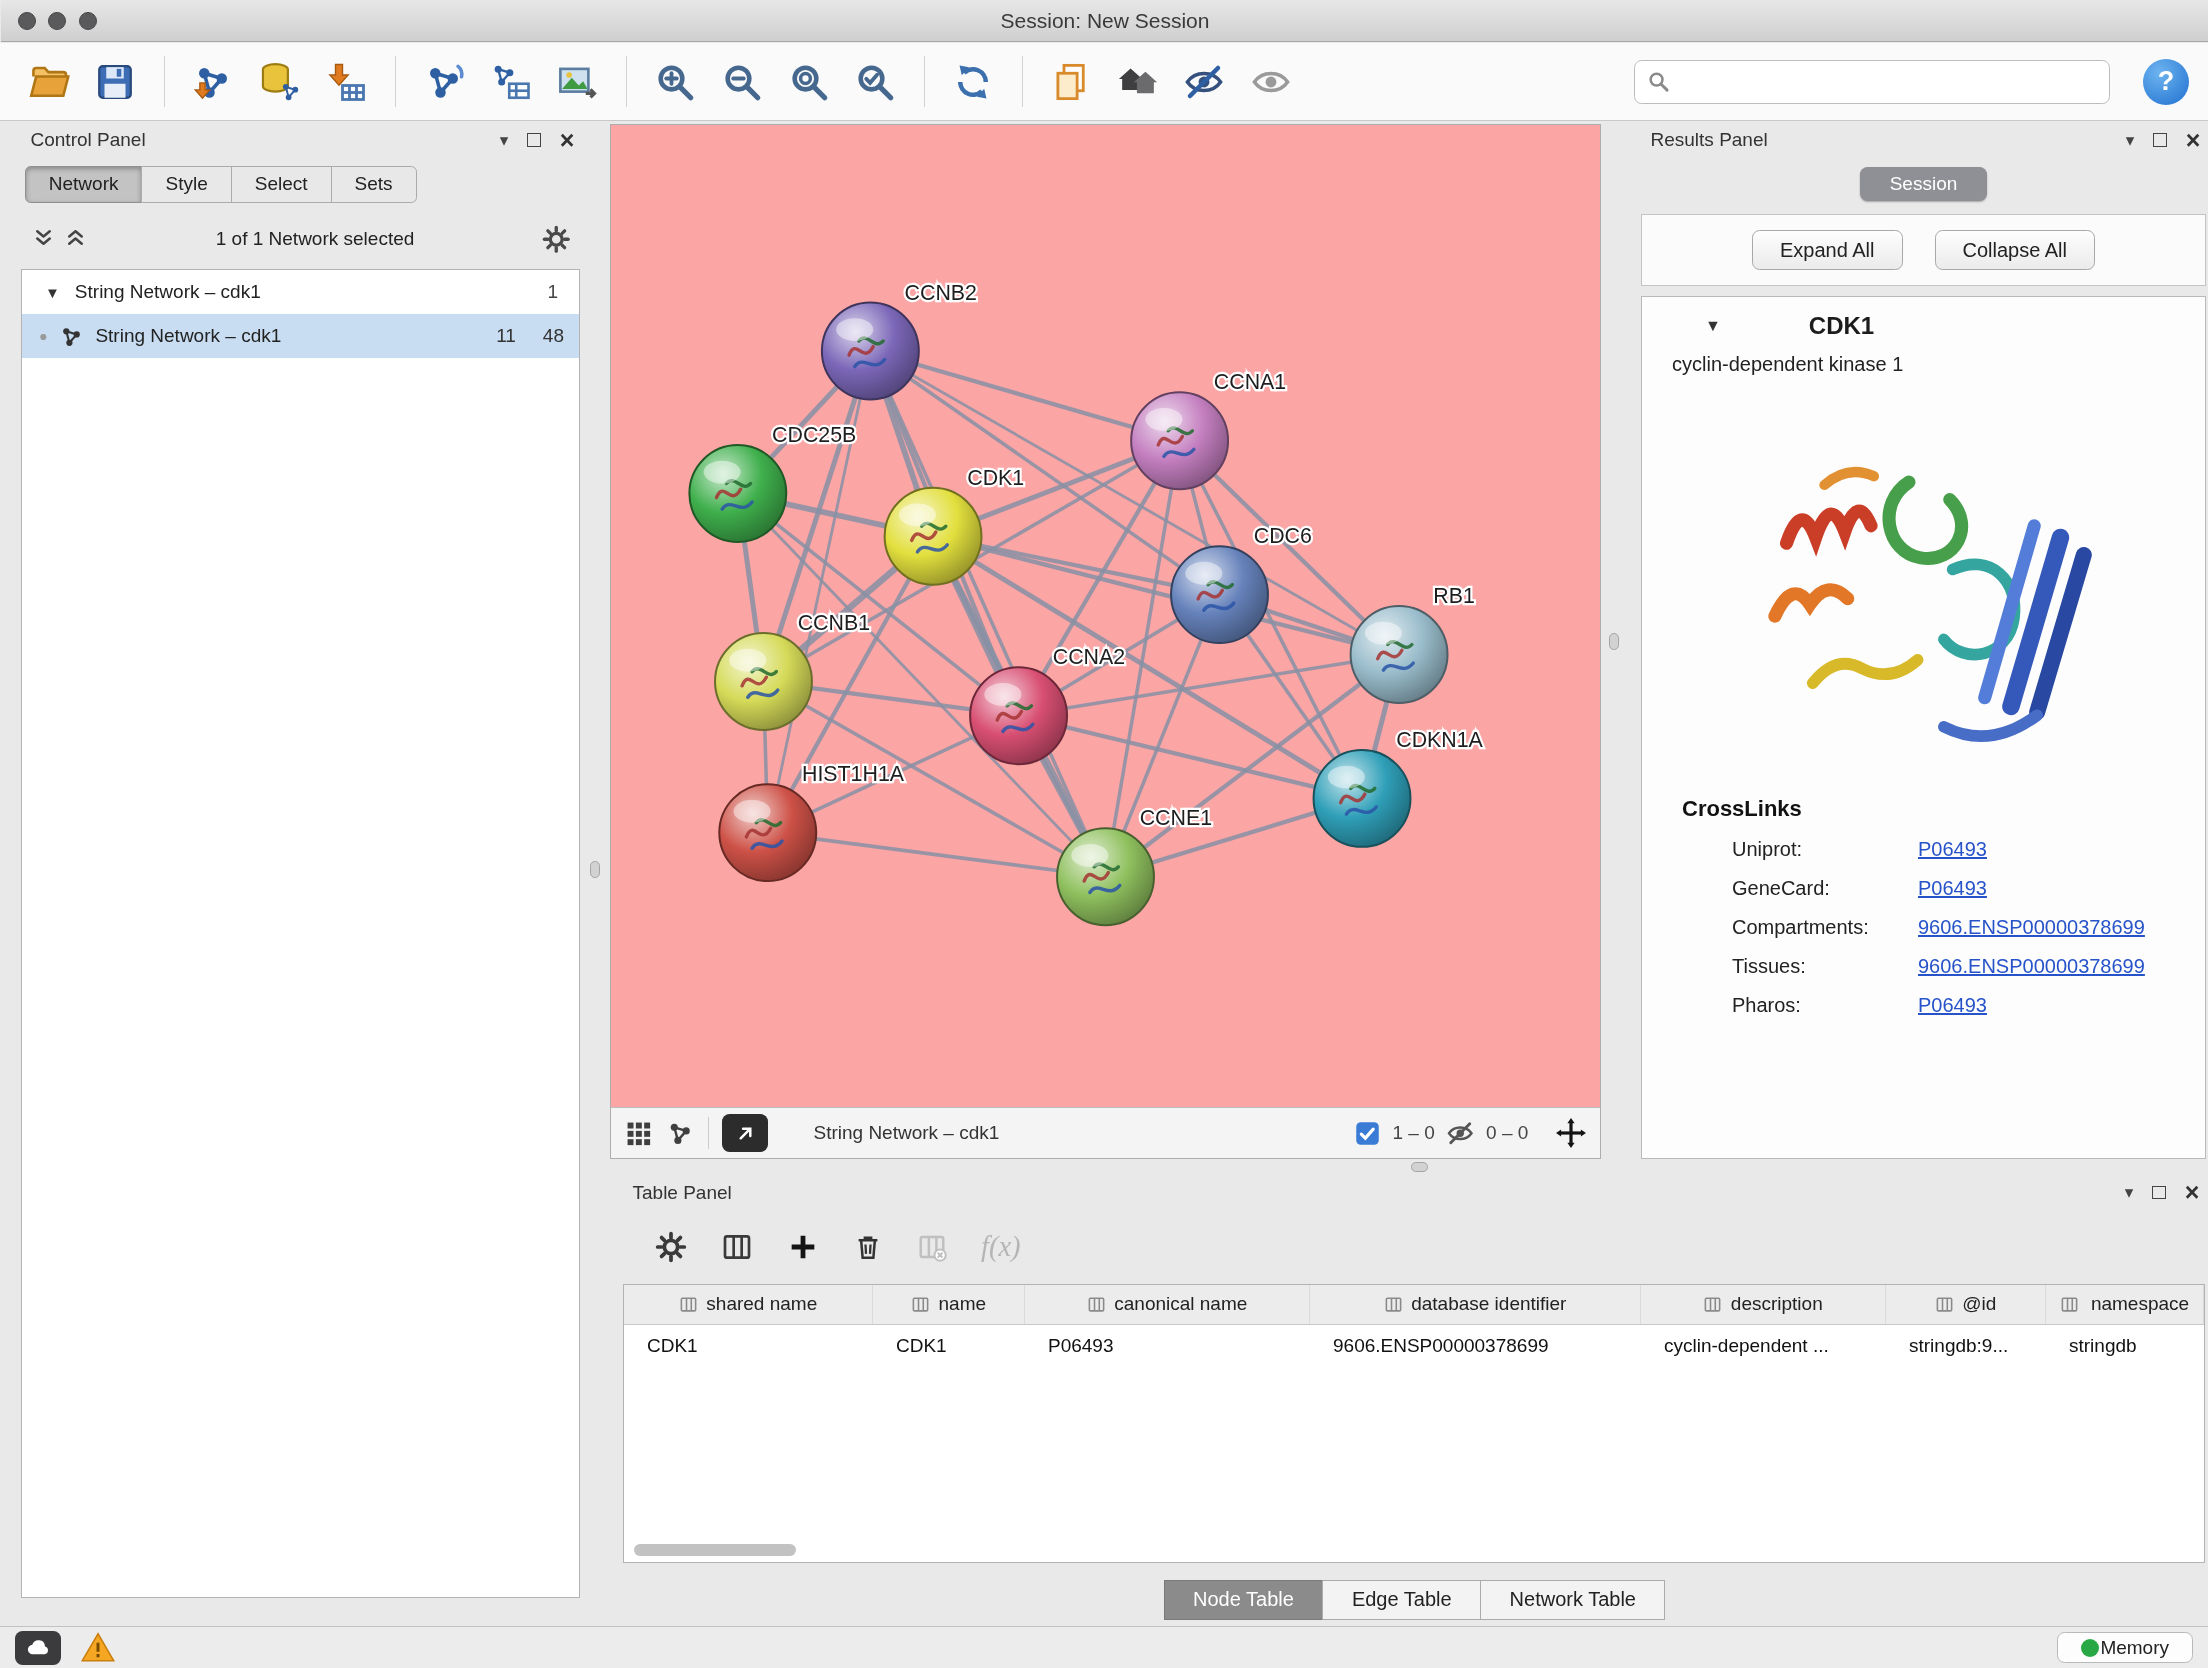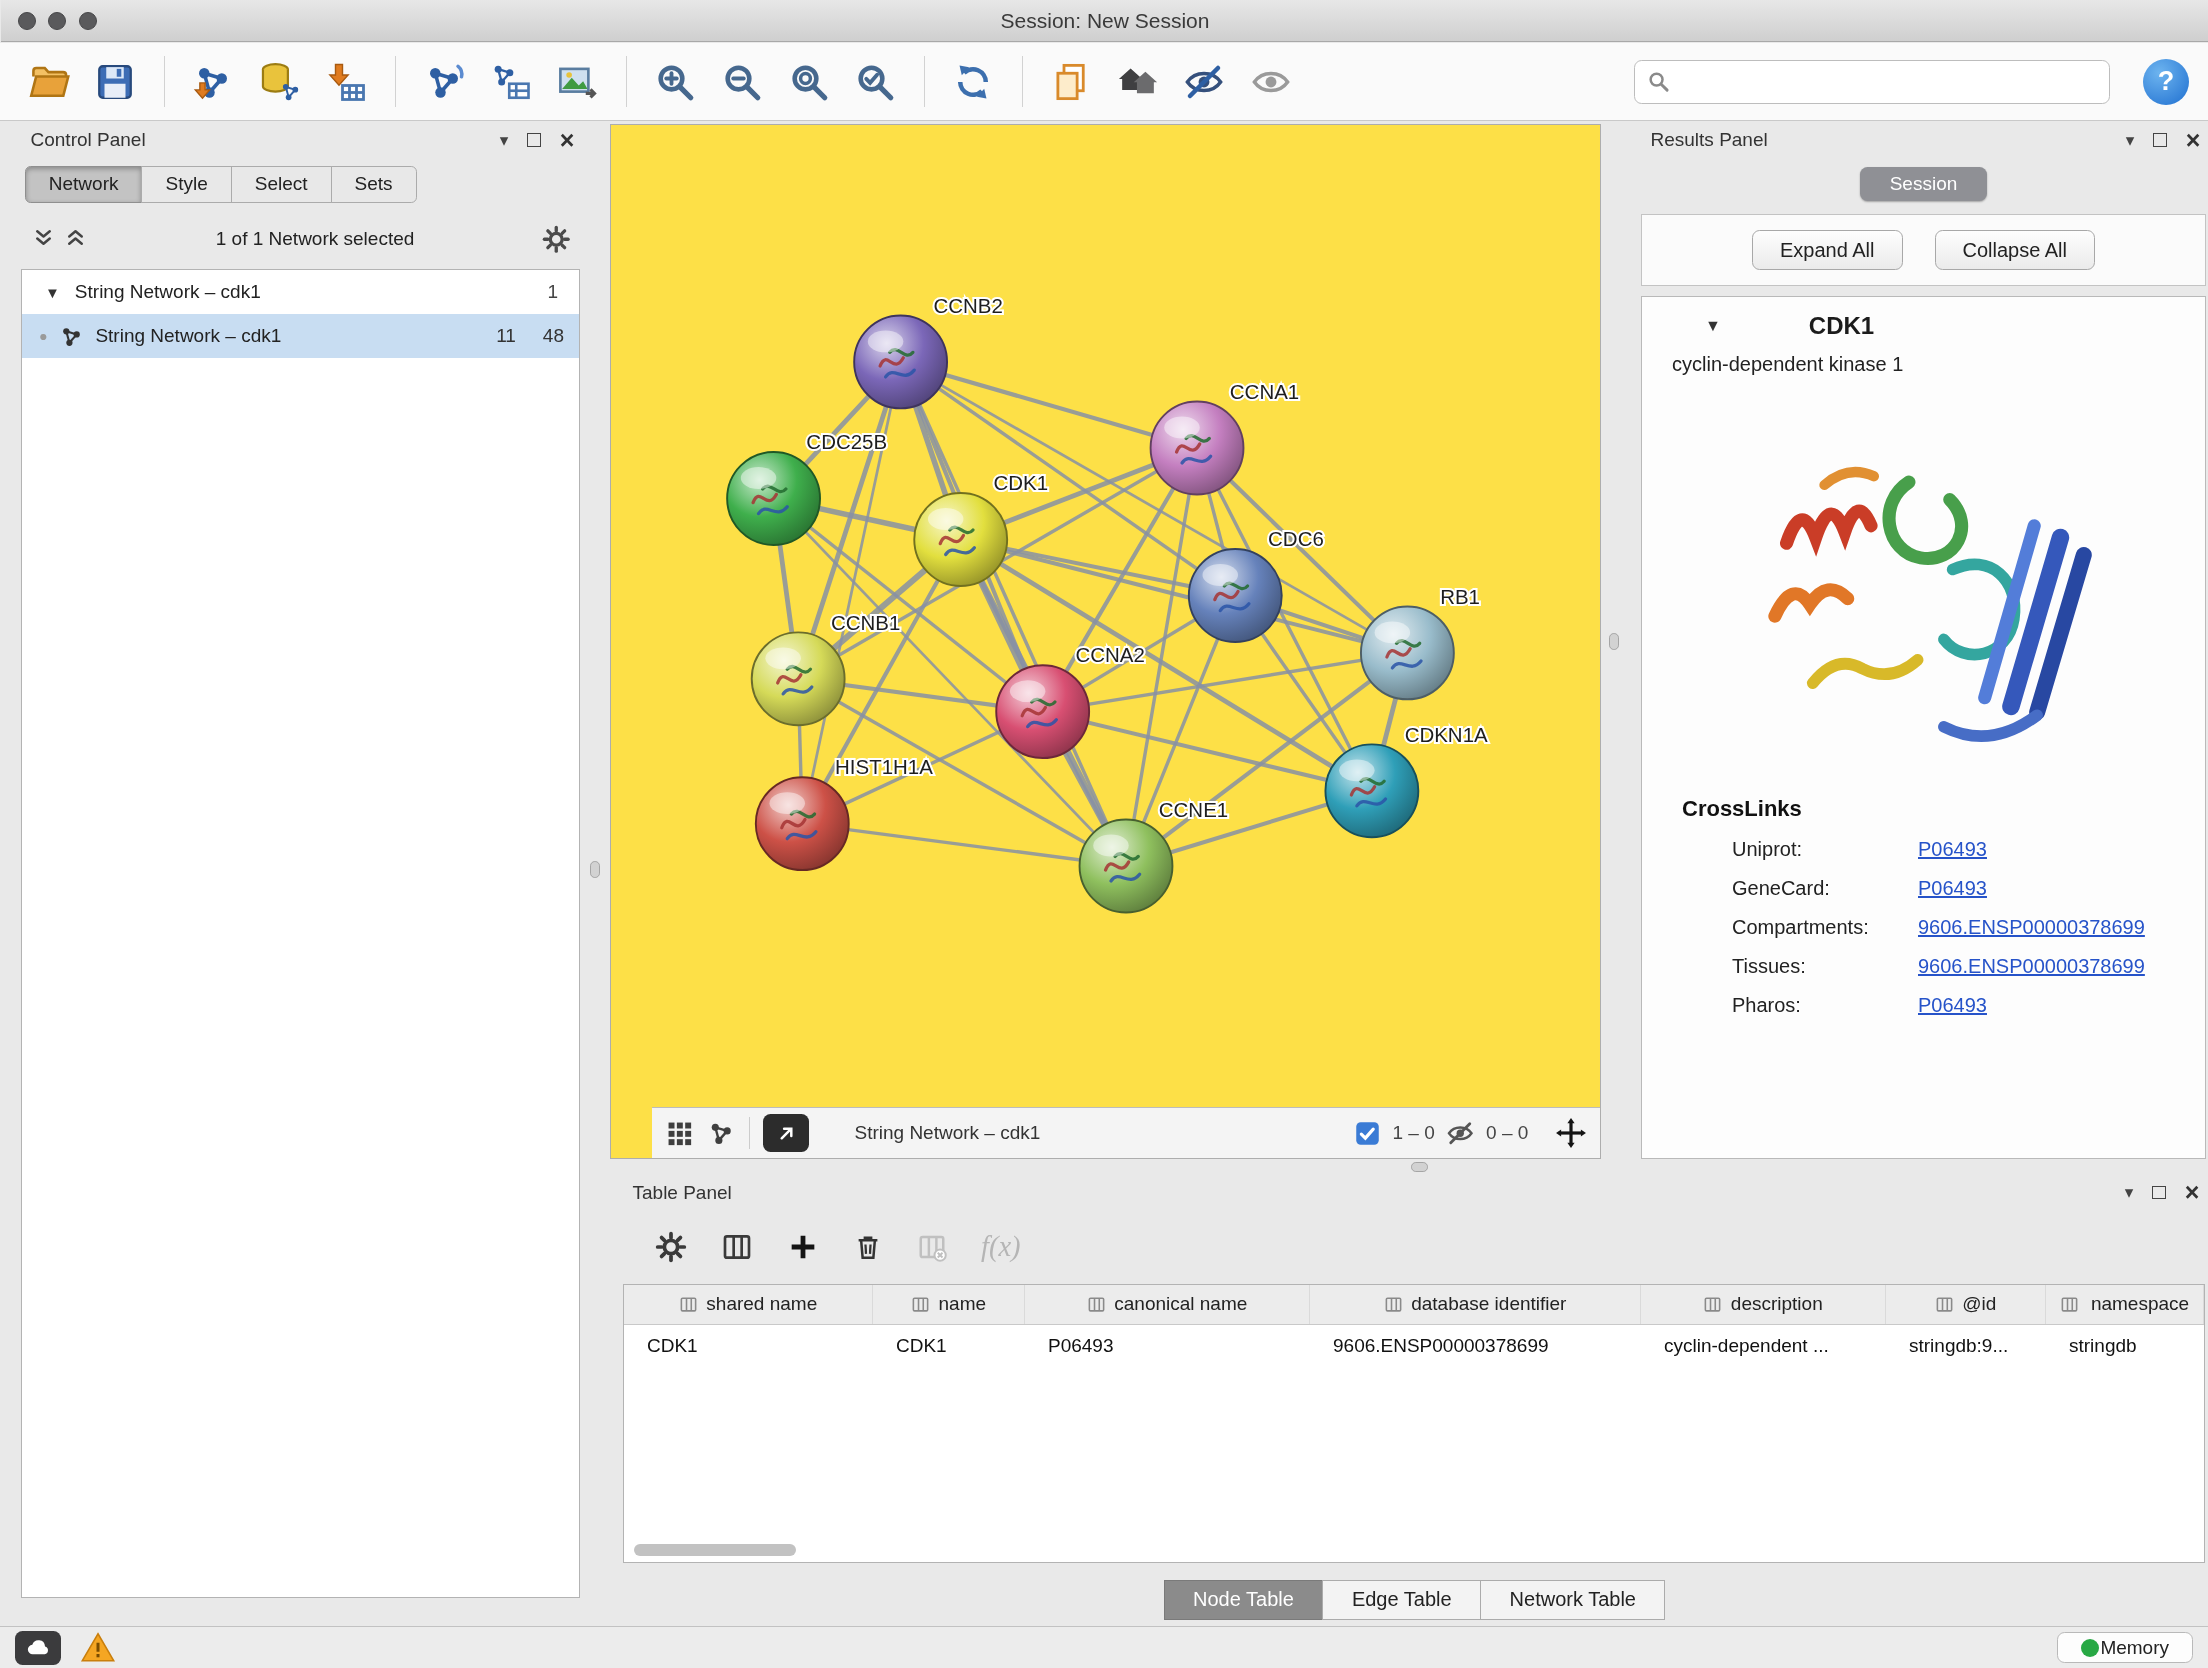--- a/index.html
+++ b/index.html
@@ -77,22 +77,22 @@
   .tree-row .disc { font-size:15px; color:#333; margin-right:15px; }
   .tree-row .count { margin-left:auto; margin-right:21px; color:#444; }
   .tree-row.child { background:#c8ddf2; padding-left:17px; }
   .tree-row.child .bullet { color:#9a9a9a; font-size:14.3px; margin-right:11.4px; }
   .tree-row.child .node-icon { margin-right:11.4px; color:#333; }
   .tree-row.child .nums { margin-left:auto; display:flex; gap:27px; margin-right:15px; color:#333; }
 
   
   #network-panel {
     position:absolute; left:610px; top:124px; width:991px; height:1035px;
-    background:#fde047; border:1px solid #adadad;
-    display:flex; flex-direction:column;padding-left:41px;
+    background:#fca5a5; border:1px solid #adadad;
+    display:flex; flex-direction:column;
   }
   #net-canvas { flex:1; overflow:hidden; }
   #net-canvas svg { width:100%; height:100%; }
   #net-footer {
     height:51px; border-top:1px solid #bcbcbc; background:#f4f4f4;
     display:flex; align-items:center; padding:0 13.3px; gap:13.3px; font-size:19px; color:#333;
   }
   .nf-sep { width:1px; height:32px; background:#ccc; }
   .nf-blackbtn {
     width:46px; height:38px; border-radius:7.6px; background:#2c2c2c;

